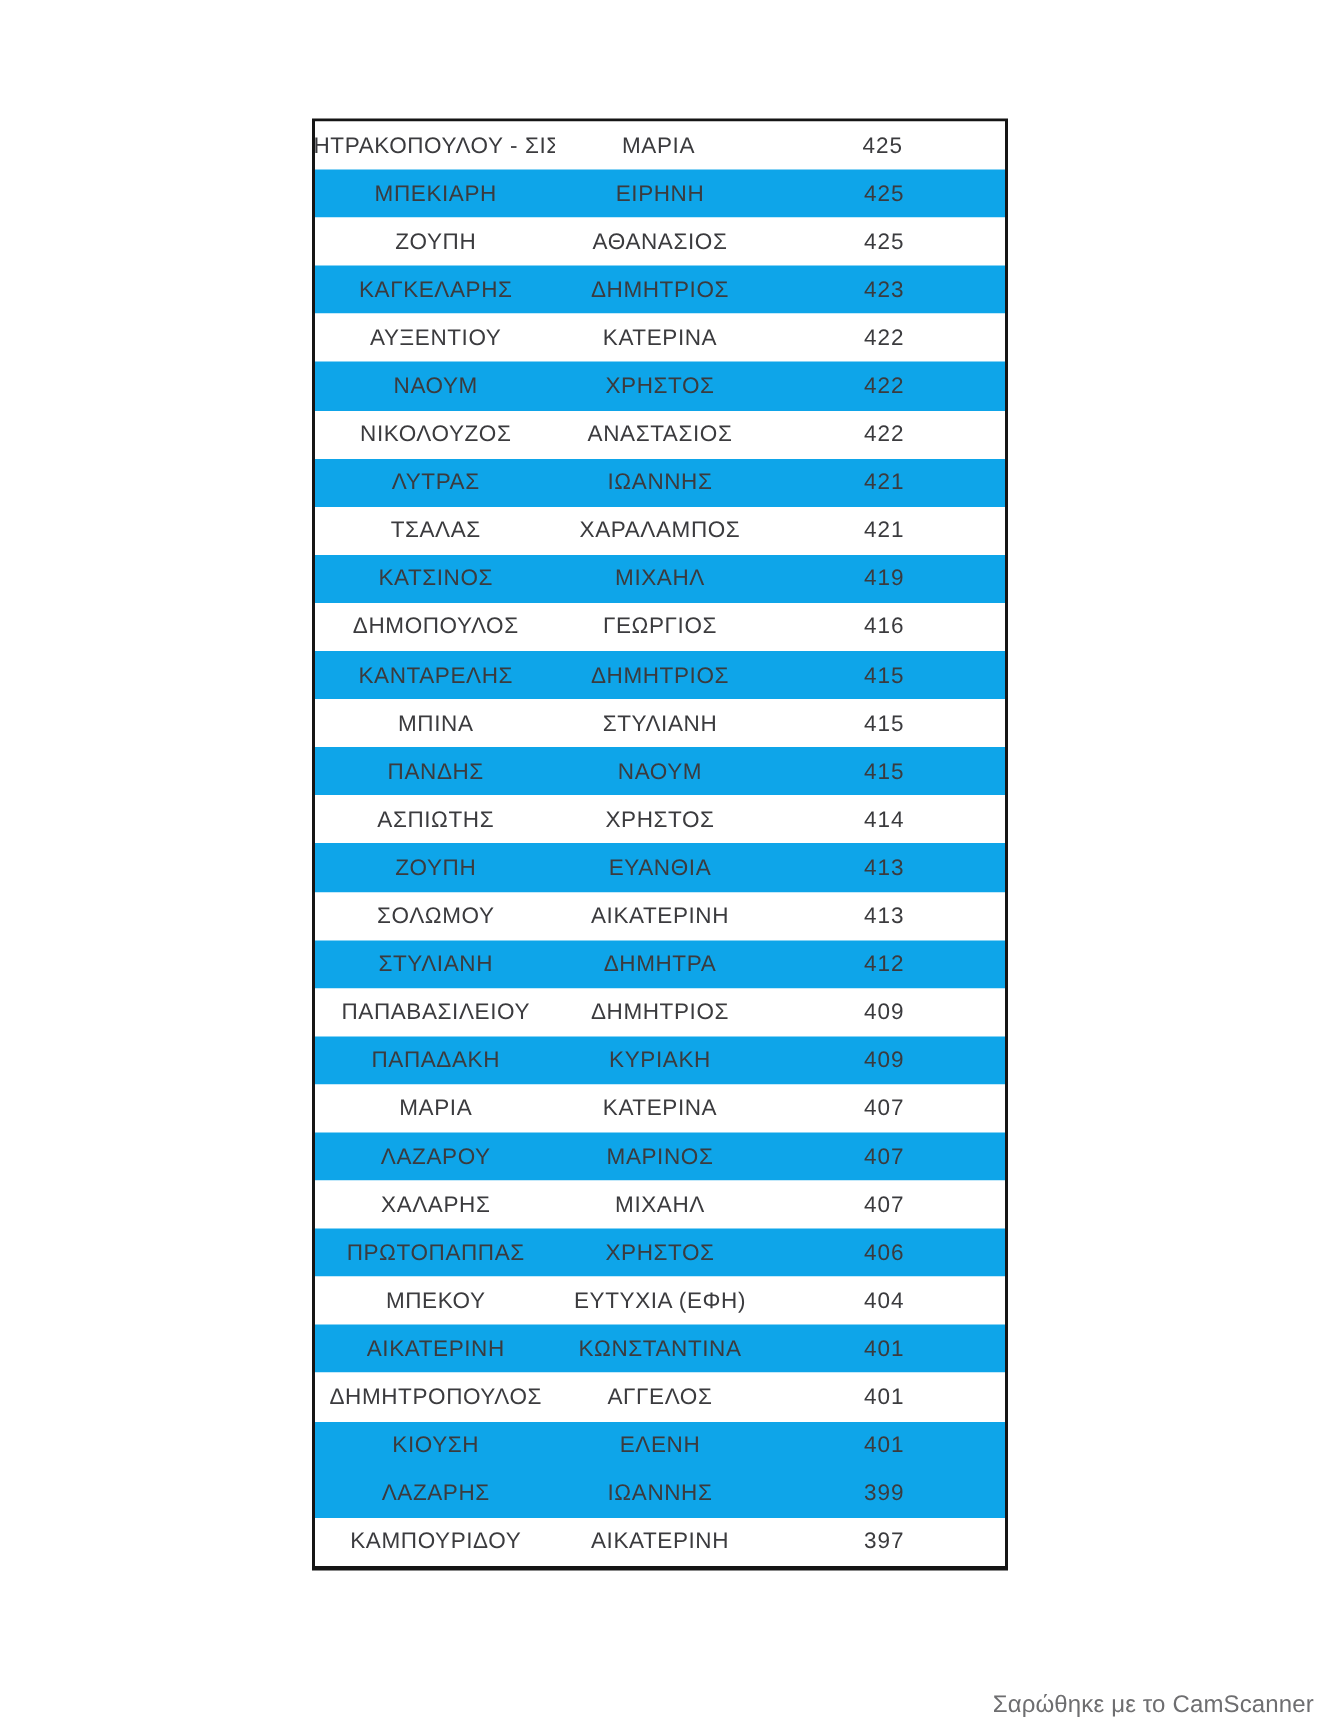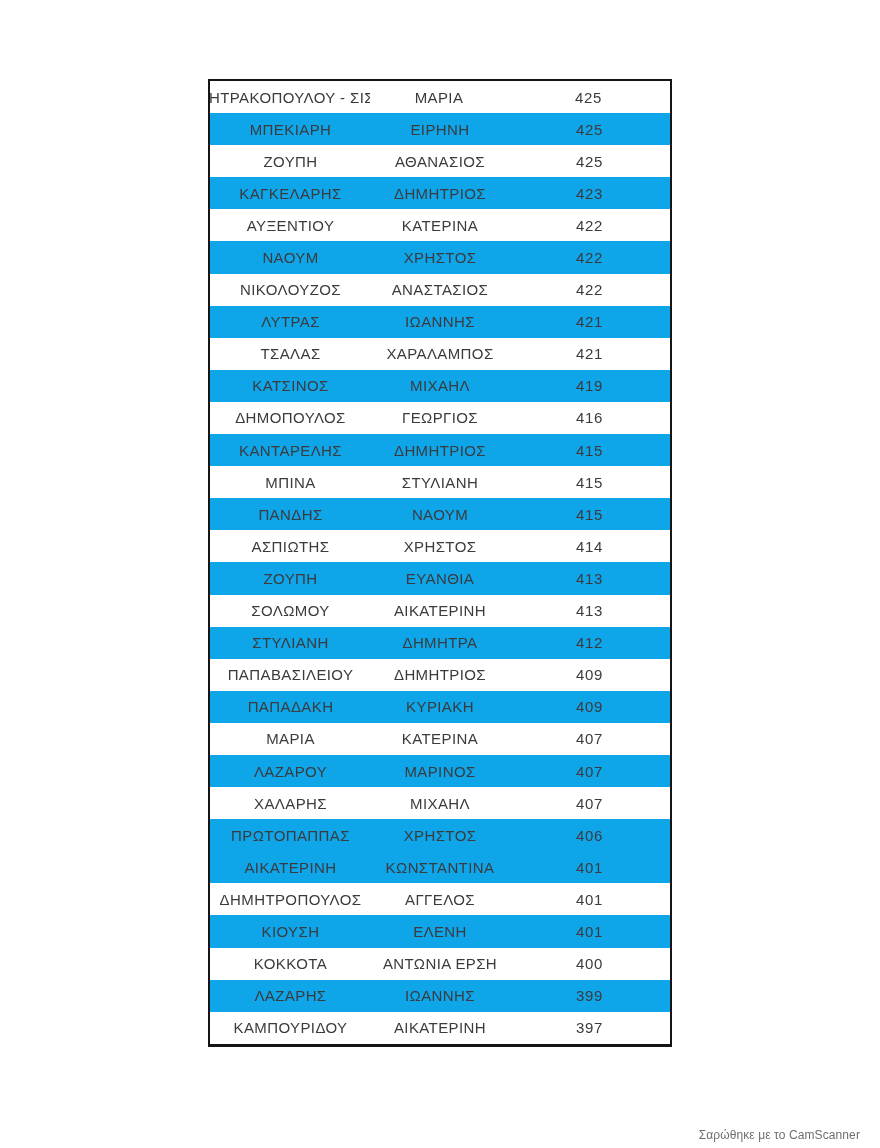--- a/index.html
+++ b/index.html
@@ -60,23 +60,23 @@
 
   
   .table-row.clipped-left .cell.surname {
     justify-content: flex-start;
     padding-left: 0px;
     margin-left: -1px;
   }
 
   .watermark {
     position: absolute;
-    right: 20px;
+    right: 4px;
     top: 1128px;
-    font-size: 12px;
+    font-size: 16px;
     letter-spacing: 0.1px;
     color: #6e6e70;
   }
 </style>
 </head>
 <body>
 
 <div class="scan-page">
 
   <div class="results-table">
@@ -194,40 +194,40 @@
       <div class="table-row">
         <div class="cell surname">ΧΑΛΑΡΗΣ</div>
         <div class="cell firstname">ΜΙΧΑΗΛ</div>
         <div class="cell votes">407</div>
       </div>
       <div class="table-row striped">
         <div class="cell surname">ΠΡΩΤΟΠΑΠΠΑΣ</div>
         <div class="cell firstname">ΧΡΗΣΤΟΣ</div>
         <div class="cell votes">406</div>
       </div>
+      <div class="table-row">
+        <div class="cell surname">ΜΠΕΚΟΥ</div>
+        <div class="cell firstname">ΕΥΤΥΧΙΑ (ΕΦΗ)</div>
+        <div class="cell votes">404</div>
+      </div>
       <div class="table-row striped">
         <div class="cell surname">ΑΙΚΑΤΕΡΙΝΗ</div>
         <div class="cell firstname">ΚΩΝΣΤΑΝΤΙΝΑ</div>
         <div class="cell votes">401</div>
       </div>
       <div class="table-row">
         <div class="cell surname">ΔΗΜΗΤΡΟΠΟΥΛΟΣ</div>
         <div class="cell firstname">ΑΓΓΕΛΟΣ</div>
         <div class="cell votes">401</div>
       </div>
       <div class="table-row striped">
         <div class="cell surname">ΚΙΟΥΣΗ</div>
         <div class="cell firstname">ΕΛΕΝΗ</div>
         <div class="cell votes">401</div>
       </div>
-      <div class="table-row">
-        <div class="cell surname">ΚΟΚΚΟΤΑ</div>
-        <div class="cell firstname">ΑΝΤΩΝΙΑ ΕΡΣΗ</div>
-        <div class="cell votes">400</div>
-      </div>
       <div class="table-row striped">
         <div class="cell surname">ΛΑΖΑΡΗΣ</div>
         <div class="cell firstname">ΙΩΑΝΝΗΣ</div>
         <div class="cell votes">399</div>
       </div>
       <div class="table-row">
         <div class="cell surname">ΚΑΜΠΟΥΡΙΔΟΥ</div>
         <div class="cell firstname">ΑΙΚΑΤΕΡΙΝΗ</div>
         <div class="cell votes">397</div>
       </div>

